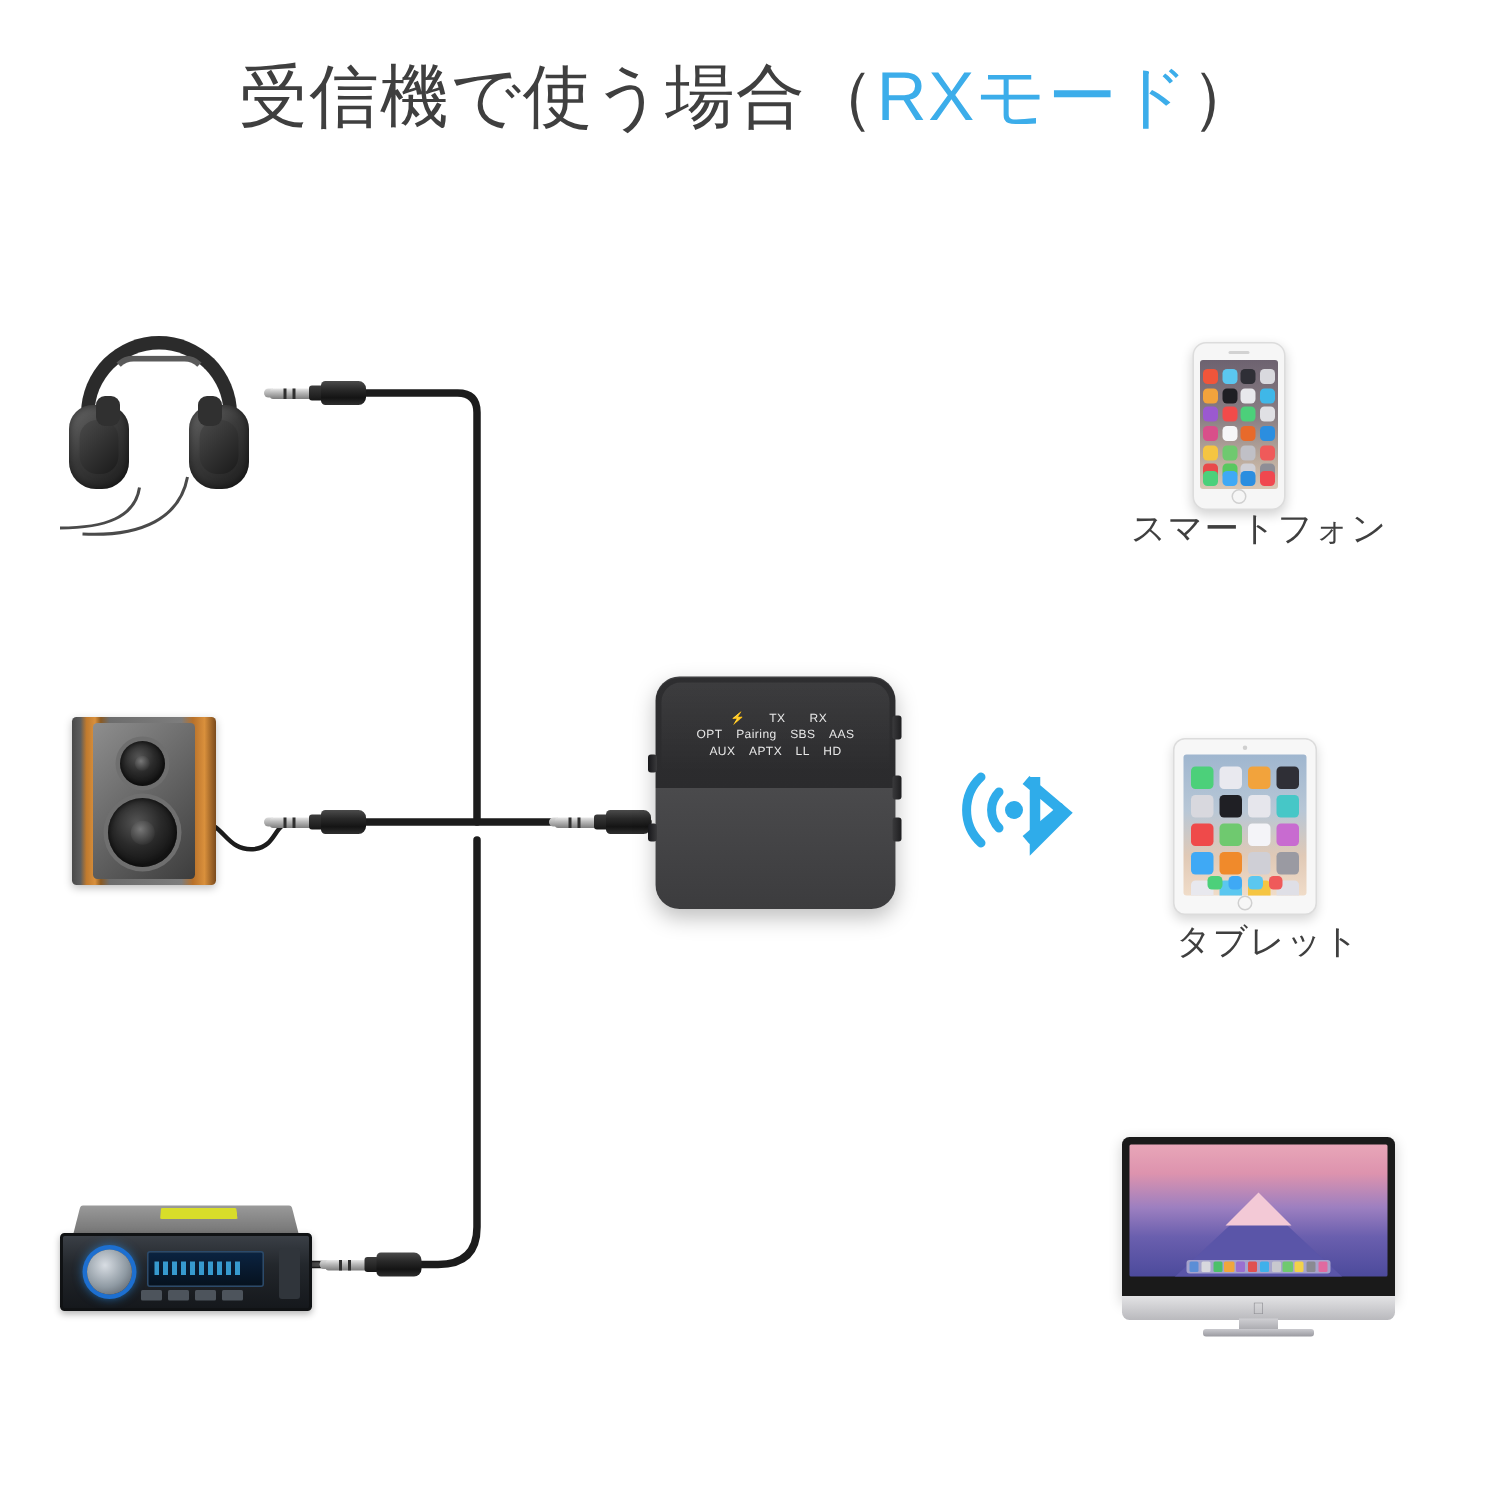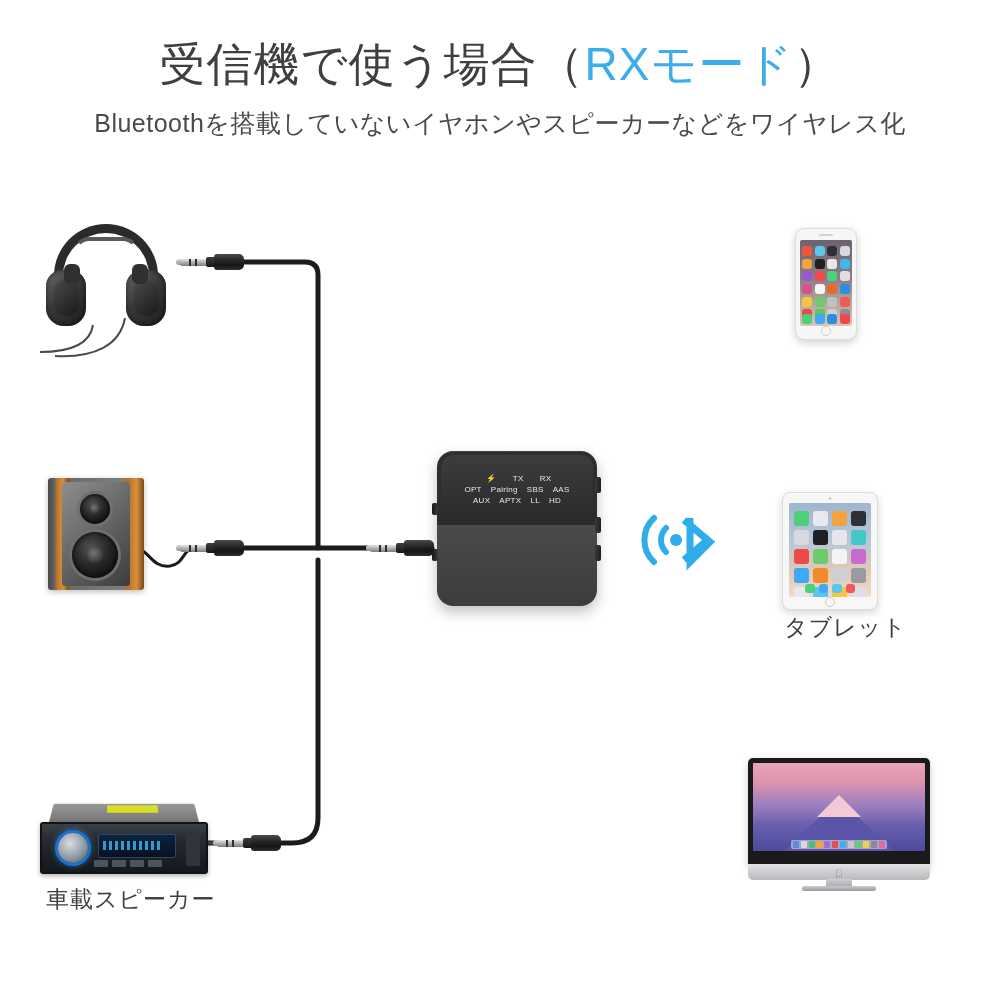--- a/index.html
+++ b/index.html
@@ -304,21 +304,20 @@
 </style>
 </head>
 <body>
 
 <div class="page">
 
   <div class="header">
     <h1 class="title">
       <span>受信機で使う場合</span><span class="paren">（</span><span class="accent">RXモード</span><span class="paren">）</span>
     </h1>
-    <p class="subtitle">Bluetoothを搭載していないイヤホンやスピーカーなどをワイヤレス化</p>
   </div>
 
   <svg class="wires" viewBox="0 0 1000 1000" xmlns="http://www.w3.org/2000/svg">
 
     <path d="M93 325 C 90 345, 70 352, 40 352" fill="none" stroke="#4a4a4a" stroke-width="2"></path>
     <path d="M125 318 C 120 345, 95 358, 55 356" fill="none" stroke="#4a4a4a" stroke-width="2"></path>
 
     <path d="M243 262 L 305 262 Q 318 262 318 275 L 318 548" fill="none" stroke="#1c1c1c" stroke-width="5" stroke-linecap="round"></path>
 
     <path d="M133 548 C 150 548, 150 568, 170 566 C 185 564, 182 548, 196 548" fill="none" stroke="#1c1c1c" stroke-width="3"></path>
@@ -388,21 +387,20 @@
     </div>
   </div>
   <div class="jack" style="left:205px; top:835px; width:76px;">
     <span class="tip"></span>
     <span class="pin"></span>
     <span class="ring2"></span>
     <span class="ring1"></span>
     <span class="neck"></span>
     <span class="barrel"></span>
   </div>
-  <div class="caption" style="left:46px; top:884px;">車載スピーカー</div>
 
   <div class="device">
     <div class="dev-body">
       <div class="dev-gloss"></div>
       <div class="dev-labels">
         <div class="row r1">
           <span>⚡</span>
           <span>TX</span>
           <span>RX</span>
         </div>
@@ -472,20 +470,21 @@
         <div class="dockbar">
             <div class="app" style="background: rgb(76, 208, 122);"></div>
             <div class="app" style="background: rgb(63, 169, 245);"></div>
             <div class="app" style="background: rgb(43, 142, 224);"></div>
             <div class="app" style="background: rgb(240, 72, 79);"></div>
           </div>
       </div>
       <div class="phone-home"></div>
     </div>
   </div>
+  <div class="caption" style="left:754px; top:337px;">スマートフォン</div>
 
   <div class="tablet">
     <div class="tablet-body">
       <div class="tablet-cam"></div>
       <div class="tablet-screen">
         <div class="appgrid" style="grid-template-columns:repeat(4,1fr); gap:4px; left:5px; right:5px; top:8px;">
             <div class="app" style="background: rgb(76, 208, 122);"></div>
             <div class="app" style="background: rgb(233, 233, 239);"></div>
             <div class="app" style="background: rgb(242, 163, 60);"></div>
             <div class="app" style="background: rgb(47, 47, 54);"></div>

